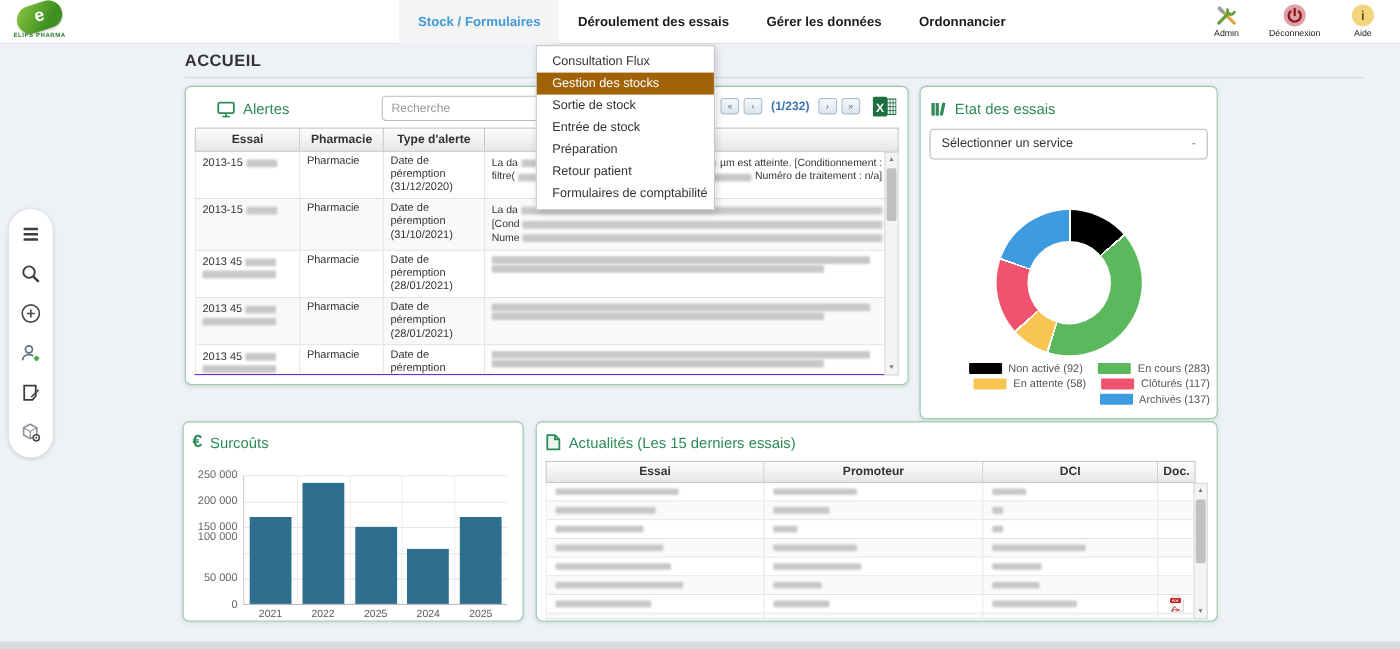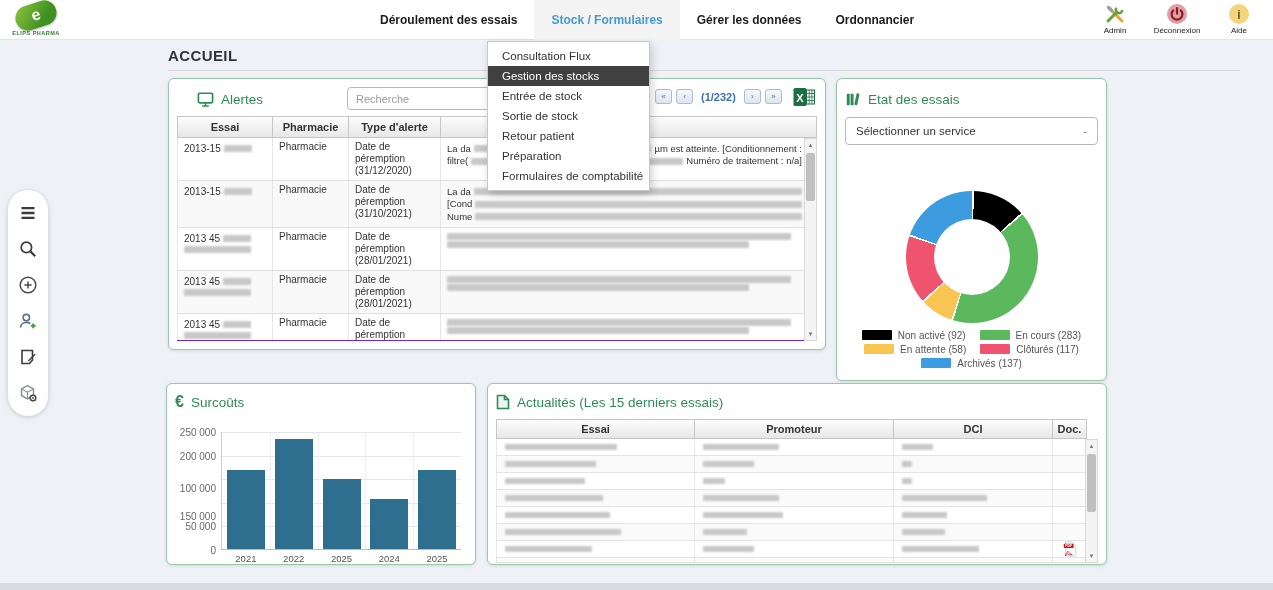--- a/index.html
+++ b/index.html
@@ -15,21 +15,21 @@
   .nav-item { padding:0 17px; line-height:40px; font-size:12px; font-weight:bold; color:#1c1c1c; white-space:nowrap; cursor:pointer; }
   .nav-item.active { color:#429ad6; background:#f4f4f4; }
   .top-actions { position:absolute; right:8px; top:3px; display:flex; gap:10px; }
   .t-action { width:52px; text-align:center; cursor:pointer; }
   .t-action svg { display:block; margin:0 auto; }
   .t-action span { display:block; margin-top:1px; font-size:8px; color:#222; }
 
   
   .nav-dropdown { position:absolute; left:487px; top:41px; width:163px; background:#fff; border:1px solid #c9c9c9; box-shadow:2px 3px 8px rgba(0,0,0,.18); z-index:50; padding:4px 0; }
   .dd-item { height:20px; line-height:20px; padding:0 14px; font-size:11.5px; color:#333; white-space:nowrap; cursor:pointer; }
-  .dd-item.active { background:#404040; color:#fff; }
+  .dd-item.active { background:#a16207; color:#fff; }
 
   
   .side-toolbar { position:absolute; left:8px; top:190px; width:40px; background:#fff; border-radius:20px; box-shadow:0 1px 5px rgba(0,0,0,.18); padding:12px 0; display:flex; flex-direction:column; align-items:center; gap:14px; z-index:10; }
   .tool-btn { width:22px; height:22px; display:flex; align-items:center; justify-content:center; cursor:pointer; }
 
   
   .page-title { position:absolute; left:168px; top:47px; font-size:15px; font-weight:bold; color:#333; letter-spacing:.4px; }
   .title-rule { position:absolute; left:168px; top:70px; width:1072px; height:1px; background:#d8d8d8; }
   .bottom-strip { position:absolute; left:0; top:583px; width:1273px; height:7px; background:#d8dce1; }
 
@@ -67,21 +67,21 @@
   .vs-thumb { position:absolute; left:1px; right:1px; top:2px; height:48px; background:#c0c0c0; border-radius:2px; cursor:pointer; }
 
   
   .etat-panel { left:836px; top:78px; width:271px; height:303px; }
   .select-box { margin-top:6px; height:28px; border:1px solid #b8b8b8; border-radius:4px; display:flex; align-items:center; justify-content:space-between; padding:0 10px; font-size:11.5px; color:#333; cursor:pointer; background:#fff; }
   .select-caret { color:#777; font-size:11px; }
   .empty-note { margin-top:10px; font-style:italic; color:#909090; font-size:11px; }
   .donut-wrap { position:absolute; left:50%; top:112px; transform:translateX(-50%); width:132px; height:132px; }
   .donut { width:132px; height:132px; border-radius:50%; position:relative; }
   .donut::after { content:''; position:absolute; inset:28px; background:#fff; border-radius:50%; }
-  .legend { position:absolute; left:6px; right:6px; top:250px; display:flex; flex-wrap:wrap; justify-content:center; column-gap:14px; row-gap:2px; }
+  .legend { position:absolute; left:6px; right:6px; top:250px; display:flex; flex-wrap:wrap; justify-content:flex-end; column-gap:14px; row-gap:2px; }
   .lg-item { display:flex; align-items:center; gap:6px; height:12px; }
   .lg-swatch { width:30px; height:10px; border-radius:1px; }
   .lg-label { font-size:10px; color:#555; white-space:nowrap; }
 
   
   .surcouts-panel { left:166px; top:383px; width:310px; height:182px; padding:6px 8px; }
   .euro-ic { font-size:16px; font-weight:bold; color:#2e8b57; }
   .barchart { position:absolute; left:8px; right:10px; top:30px; bottom:4px; }
   .plot { position:absolute; left:46px; right:4px; top:18px; height:118px; border-left:1px solid #ccc; border-bottom:1px solid #bbb; }
   .gridline { position:absolute; left:0; right:0; height:1px; background:#e6e6e6; }
@@ -108,22 +108,22 @@
 <body>
 
 <div class="screen">
 
   <header class="topbar">
     <div class="brand">
       <div class="brand-pill">e</div>
       <div class="brand-name">ELIPS PHARMA</div>
     </div>
     <nav class="main-nav">
+      <div class="nav-item active">Stock / Formulaires</div>
       <div class="nav-item">Déroulement des essais</div>
-      <div class="nav-item active">Stock / Formulaires</div>
       <div class="nav-item">Gérer les données</div>
       <div class="nav-item">Ordonnancier</div>
     </nav>
     <div class="top-actions">
       <div class="t-action">
         <svg width="22" height="22" viewBox="0 0 22 22">
           <path d="M18 18 L9 9" stroke="#e3a440" stroke-width="3" stroke-linecap="round"></path>
           <path d="M7.6 7.6 L4.6 4.6" stroke="#9aa0a6" stroke-width="3.6" stroke-linecap="round"></path>
           <path d="M4 18 L13 9" stroke="#6b9f3e" stroke-width="3" stroke-linecap="round"></path>
           <circle cx="15" cy="7" r="3.2" fill="none" stroke="#6b9f3e" stroke-width="2.6" stroke-dasharray="12 8"></circle>
@@ -144,24 +144,24 @@
           <text x="11" y="15.5" text-anchor="middle" font-size="12" font-weight="bold" fill="#6b5b1e">i</text>
         </svg>
         <span>Aide</span>
       </div>
     </div>
   </header>
 
   <div class="nav-dropdown" id="dropdown">
       <div class="dd-item">Consultation Flux</div>
       <div class="dd-item active">Gestion des stocks</div>
+      <div class="dd-item">Sortie de stock</div>
       <div class="dd-item">Entrée de stock</div>
-      <div class="dd-item">Sortie de stock</div>
+      <div class="dd-item">Préparation</div>
       <div class="dd-item">Retour patient</div>
-      <div class="dd-item">Préparation</div>
       <div class="dd-item">Formulaires de comptabilité</div>
     </div>
 
   <aside class="side-toolbar">
     <div class="tool-btn">
       <svg width="20" height="20" viewBox="0 0 20 20">
         <path d="M3.5 5.2h13M3.5 10h13M3.5 14.8h13" stroke="#3c3c3c" stroke-width="2.3"></path>
       </svg>
     </div>
     <div class="tool-btn">
@@ -401,21 +401,21 @@
       <span class="panel-title">Surcoûts</span>
     </div>
     <div class="barchart">
       <div class="plot" id="barplot">
           <div class="ytick" style="top: 118px;">0</div>
           <div class="gridline" style="top: 94.4px;"></div>
           <div class="ytick" style="top: 94.4px;">50 000</div>
           <div class="gridline" style="top: 70.8px;"></div>
           <div class="ytick" style="top: 56px;">100 000</div>
           <div class="gridline" style="top: 47.2px;"></div>
-          <div class="ytick" style="top: 47.2px; margin-top: 37px;">150 000</div>
+          <div class="ytick" style="top: 47.2px;">150 000</div>
           <div class="gridline" style="top: 23.6px;"></div>
           <div class="ytick" style="top: 23.6px;">200 000</div>
           <div class="gridline" style="top: 0px;"></div>
           <div class="ytick" style="top: 0px;">250 000</div>
           <div class="bar" style="left: calc(10% - 19px); height: 78.824px; background: rgb(46, 110, 142);"></div>
           <div class="xlabel" style="left: calc(10% - 24px);">2021</div>
           <div class="vgrid" style="left: calc(20%);"></div>
           <div class="bar" style="left: calc(30% - 19px); height: 109.976px; background: rgb(46, 110, 142);"></div>
           <div class="xlabel" style="left: calc(30% - 24px);">2022</div>
           <div class="vgrid" style="left: calc(40%);"></div>

